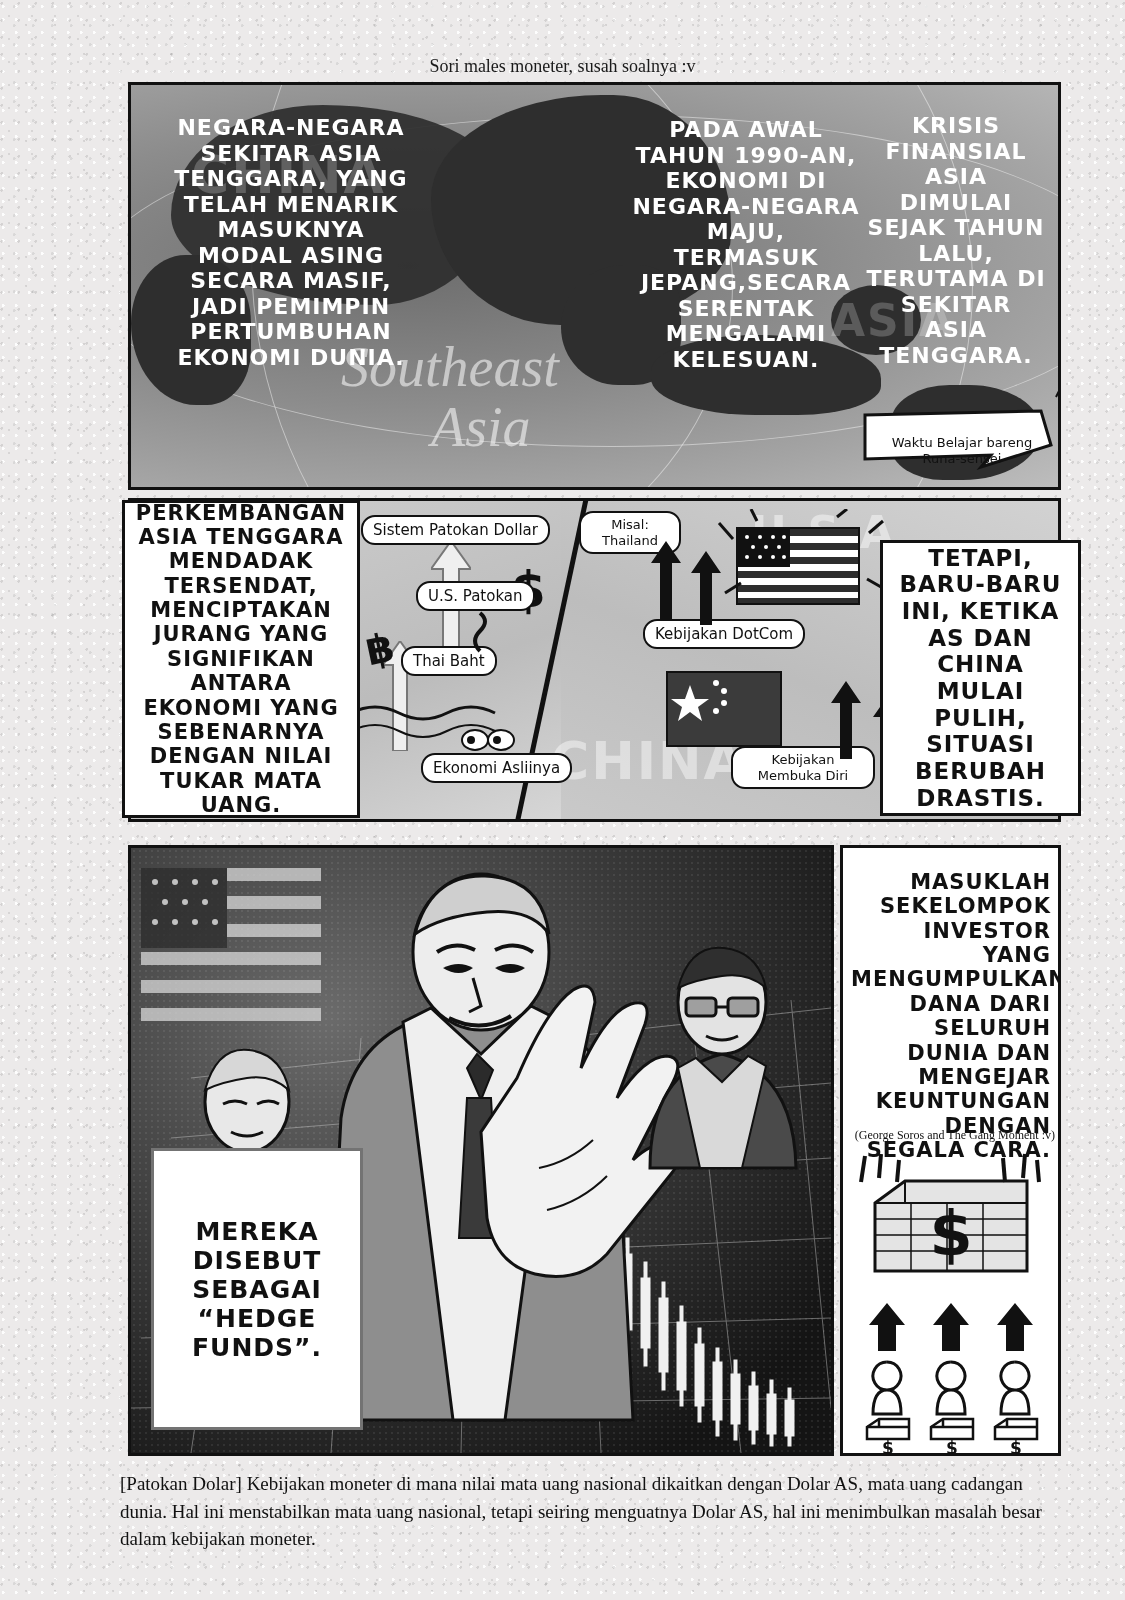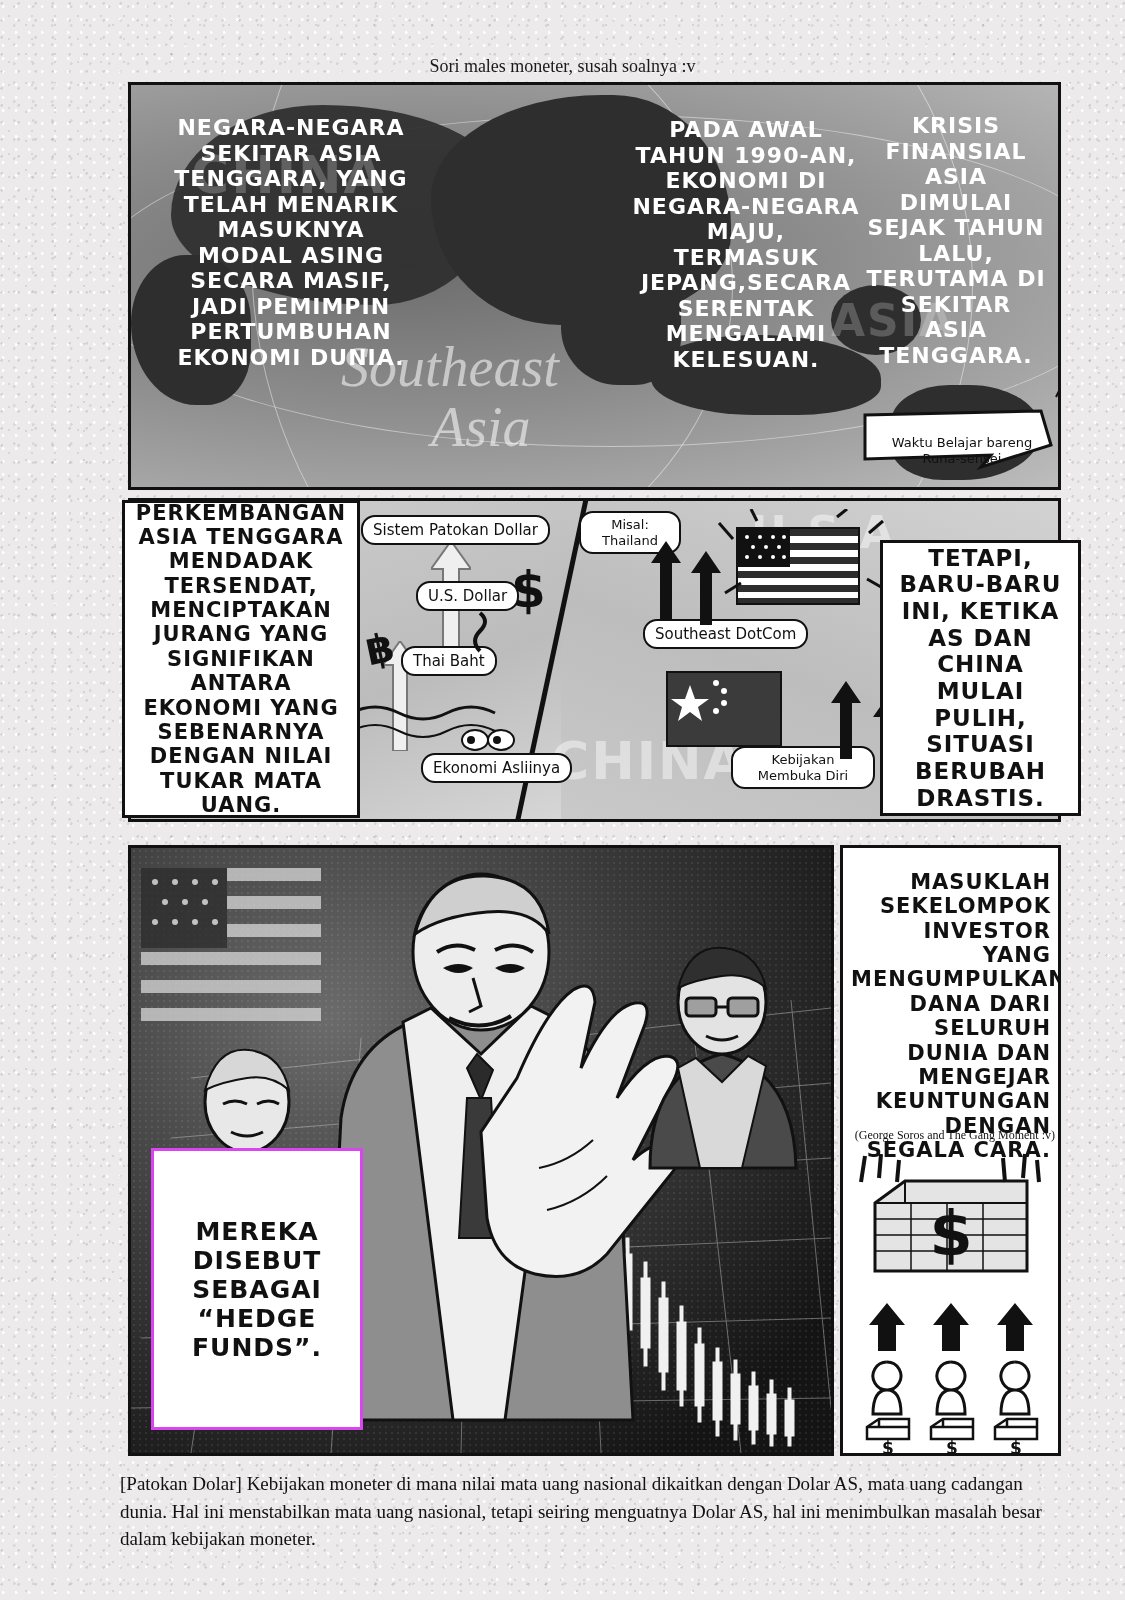--- a/index.html
+++ b/index.html
@@ -196,25 +196,25 @@
       <svg width="380" height="40" viewBox="0 0 380 40">
         <path d="M0 12 q24 -12 48 0 t48 0 t48 0 t48 0 t48 0 t48 0 t48 0" fill="none" stroke="#111" stroke-width="3"></path>
         <path d="M0 30 q24 -12 48 0 t48 0 t48 0 t48 0 t48 0 t48 0 t48 0" fill="none" stroke="#111" stroke-width="2"></path>
       </svg>
     </div>
 
     <div style="position:absolute;left:380px;top:60px;font-family:'DejaVu Sans',sans-serif;font-weight:bold;font-size:50px;color:#111;">$</div>
     <div style="position:absolute;left:235px;top:125px;font-family:'DejaVu Sans',sans-serif;font-weight:bold;font-size:40px;color:#111;transform:rotate(-12deg);">฿</div>
 
     <div class="tag" style="left:230px;top:14px;">Sistem Patokan Dollar</div>
-    <div class="tag" style="left:285px;top:80px;">U.S. Dollar</div>
+    <div class="tag" style="left:285px;top:80px;">U.S. Patokan</div>
     <div class="tag" style="left:270px;top:145px;">Thai Baht</div>
     <div class="tag" style="left:290px;top:252px;">Ekonomi Asliinya</div>
     <div class="tag small" style="left:448px;top:10px;width:78px;white-space:normal;text-align:center;line-height:1.2;">Misal: Thailand</div>
-    <div class="tag" style="left:512px;top:118px;">Southeast DotCom</div>
+    <div class="tag" style="left:512px;top:118px;">Kebijakan DotCom</div>
     <div class="tag small" style="left:600px;top:245px;width:120px;white-space:normal;text-align:center;line-height:1.2;">Kebijakan Membuka Diri</div>
 
     <div style="position:absolute;left:335px;top:108px;">
       <svg width="30" height="46" viewBox="0 0 30 46">
         <path d="M14 4 q10 8 0 18 q-10 10 0 20" fill="none" stroke="#111" stroke-width="4"></path>
       </svg>
     </div>
 
     <div style="position:absolute;left:330px;top:225px;">
       <svg width="56" height="28" viewBox="0 0 56 28">
@@ -437,21 +437,21 @@
     <svg style="position:absolute;left:30px;top:150px;" width="180" height="300" viewBox="0 0 180 300">
       <path d="M14 290 q0 -110 70 -130 q70 20 74 130 z" fill="#4f4f4f" stroke="#111" stroke-width="3"></path>
       <path d="M58 162 l26 24 l26 -26 l16 10 l-22 120 h-42 l-22 -118z" fill="#dcdcdc" stroke="#111" stroke-width="2"></path>
       <ellipse cx="86" cy="104" rx="42" ry="50" fill="#e8e8e8" stroke="#111" stroke-width="3"></ellipse>
       <path d="M44 92 q12 -44 44 -40 q32 4 40 40 q-18 -16 -42 -12 q-26 4 -42 12z" fill="#d7d7d7" stroke="#111" stroke-width="2"></path>
       <path d="M62 106 q12 -6 24 0" fill="none" stroke="#111" stroke-width="3"></path>
       <path d="M96 106 q12 -6 22 0" fill="none" stroke="#111" stroke-width="3"></path>
       <path d="M70 134 q16 8 32 0" fill="none" stroke="#111" stroke-width="3"></path>
     </svg>
 
-    <div class="manga" style="position:absolute;left:20px;top:300px;width:190px;height:260px;background:#fff;border:3px solid #d946ef;display:flex;align-items:center;justify-content:center;text-align:center;font-size:25px;padding:8px;">MEREKA DISEBUT SEBAGAI “HEDGE FUNDS”.</div>
+    <div class="manga" style="position:absolute;left:20px;top:300px;width:190px;height:260px;background:#fff;border:3px solid #737373;display:flex;align-items:center;justify-content:center;text-align:center;font-size:25px;padding:8px;">MEREKA DISEBUT SEBAGAI “HEDGE FUNDS”.</div>
   </div>
 
   <div class="panel" id="panel4">
     <div class="manga" style="position:absolute;left:8px;top:22px;width:200px;text-align:right;font-size:21px;">MASUKLAH SEKELOMPOK INVESTOR YANG MENGUMPULKAN DANA DARI SELURUH DUNIA DAN MENGEJAR KEUNTUNGAN DENGAN SEGALA CARA.</div>
 
     <div style="position:absolute;left:4px;top:280px;width:208px;text-align:right;font-size:12px;font-family:'Liberation Serif',serif;color:#111;">(George Soros and The Gang Moment :v)</div>
 
     <svg style="position:absolute;left:22px;top:315px;" width="172" height="130" viewBox="0 0 172 130">
       <path d="M10 40 L40 18 L162 18 L162 108 L10 108 Z" fill="#e4e4e4" stroke="#111" stroke-width="3"></path>
       <path d="M10 40 L162 40" stroke="#111" stroke-width="2"></path>

